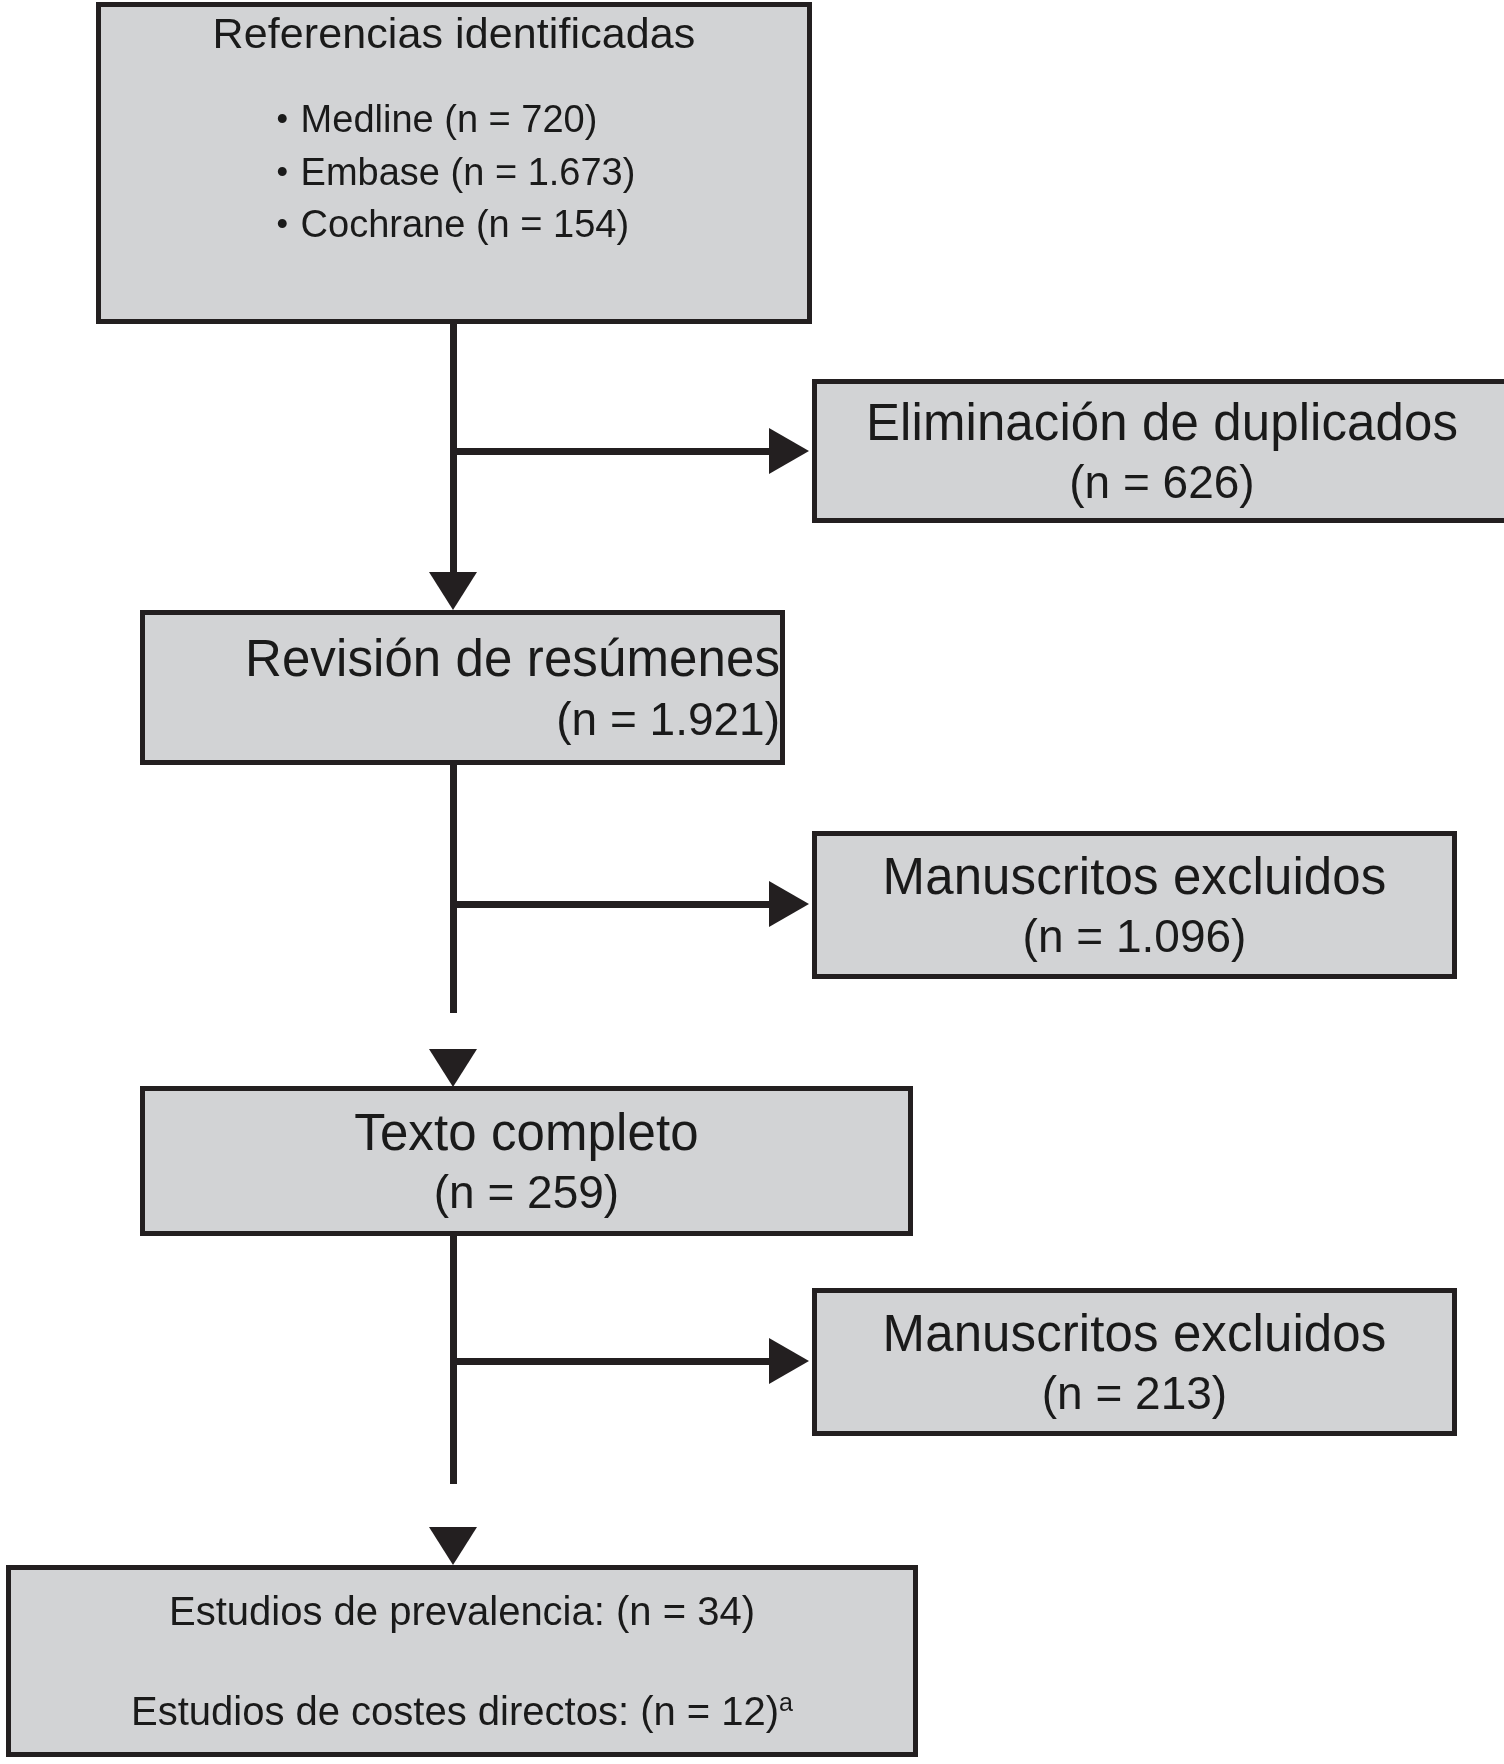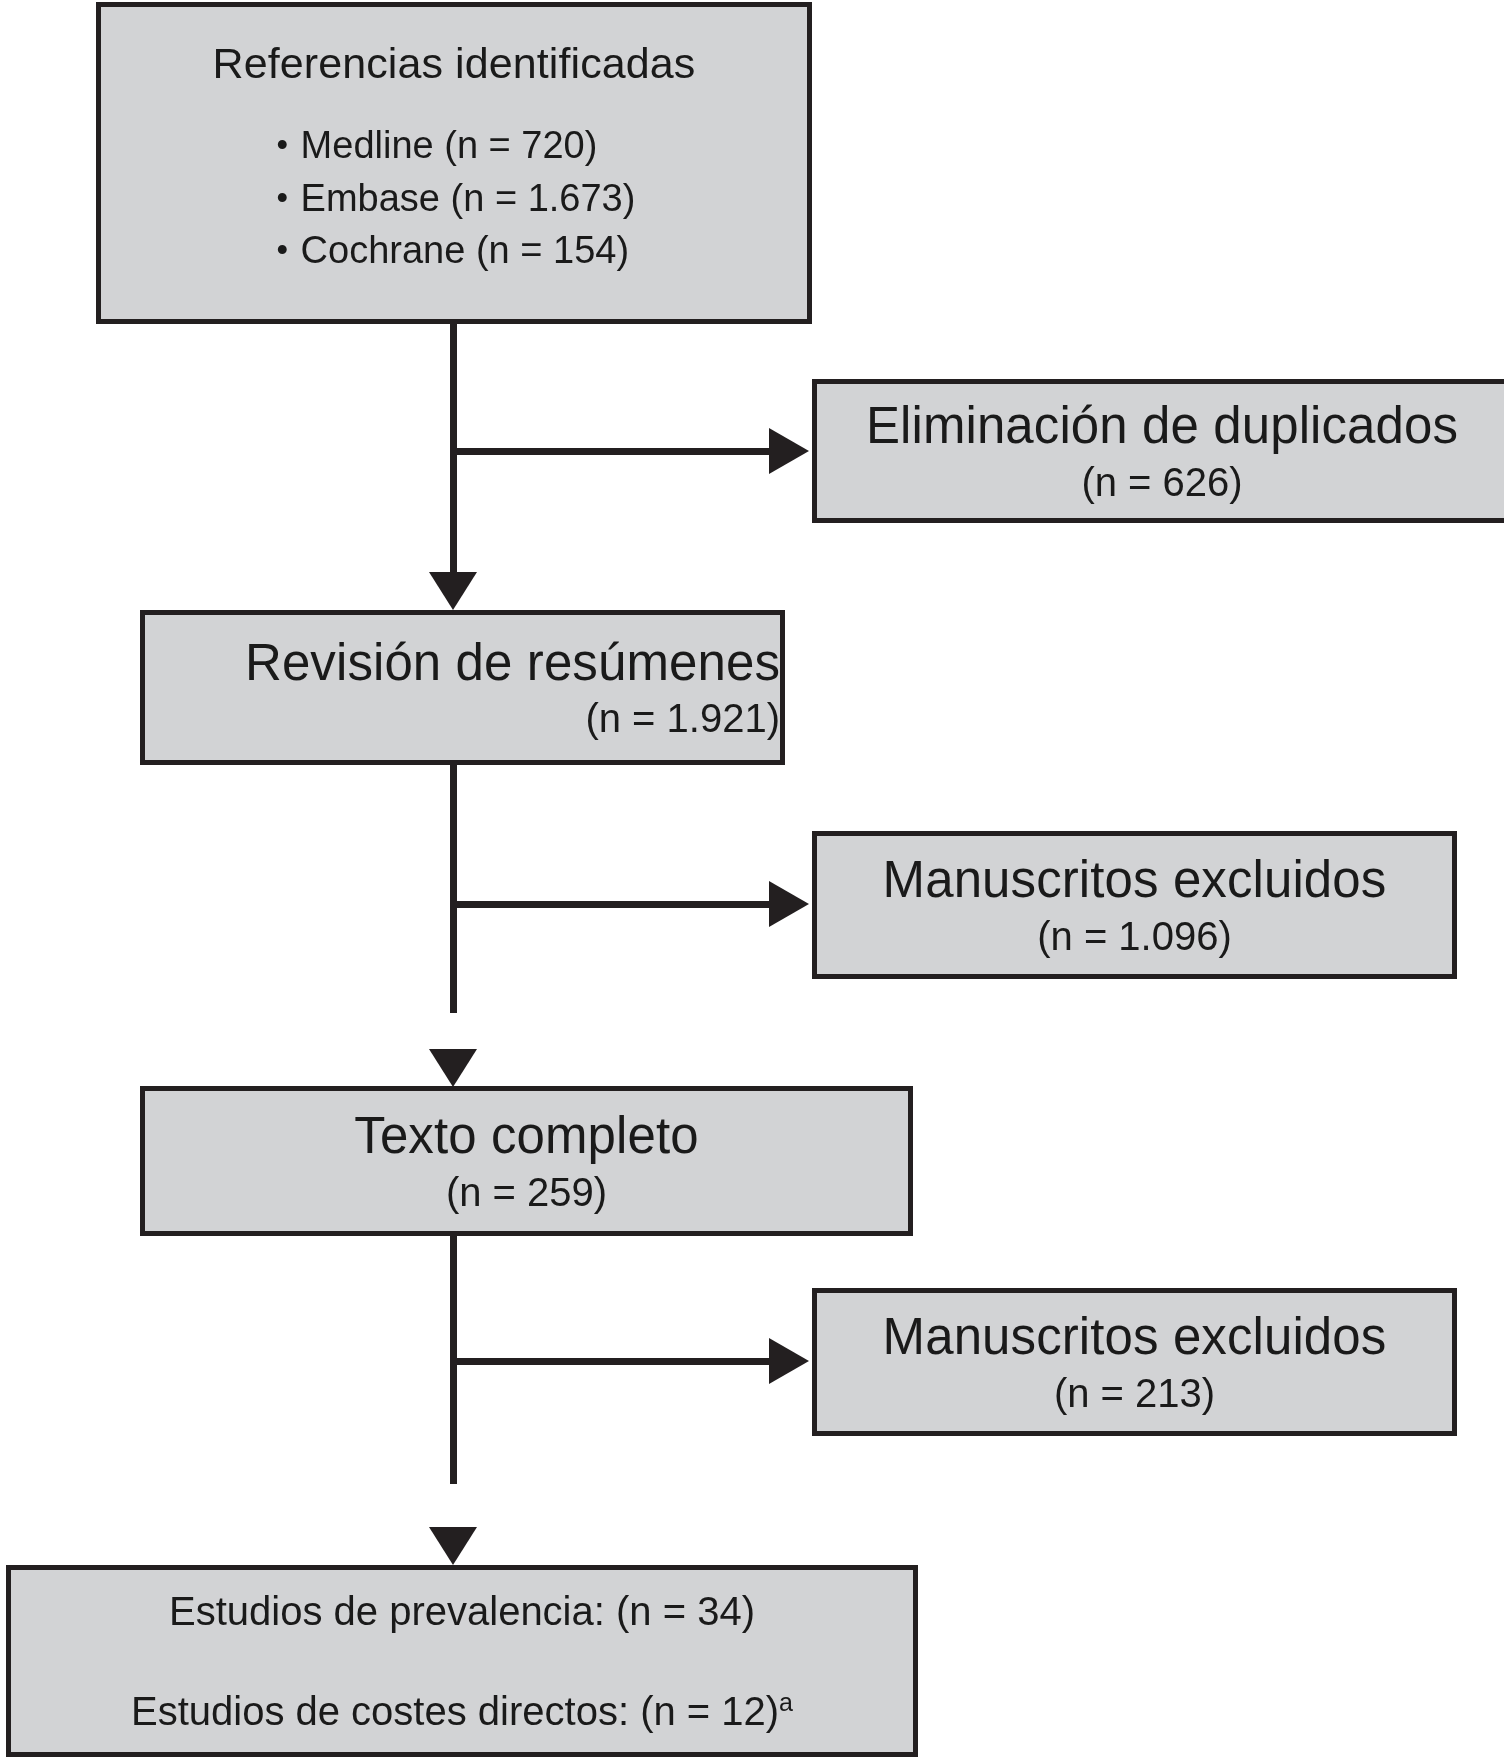--- a/index.html
+++ b/index.html
@@ -31,41 +31,39 @@
     text-align: center;
     line-height: 1.22;
     color: #1a1a1a;
   }
   .node .title {
     font-size: 51px;
     letter-spacing: 0.1px;
     white-space: nowrap;
   }
   .node .sub {
-    font-size: 40px;
+    font-size: 46px;
     white-space: nowrap;
   }
 
   
   #box-identified {
     left: 96px;
     top: 2px;
     width: 716px;
     height: 322px;
     justify-content: flex-start;
-    padding-top: 30px;
-    gap: 8px;
   }
   #box-identified .title {
     font-size: 43px;
     margin-bottom: 18px;
   }
   #box-identified ul {
     list-style: none;
-    margin: 4px;
+    margin: 16px;
     padding: 0;
     text-align: left;
   }
   #box-identified li {
     font-size: 38px;
     line-height: 1.38;
     white-space: nowrap;
     padding-left: 4px;
   }
   #box-identified li::before {

